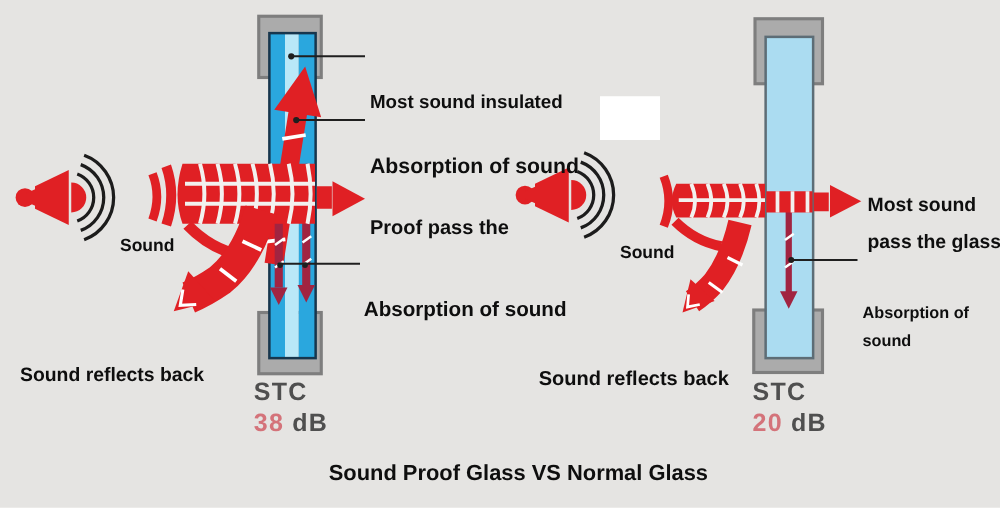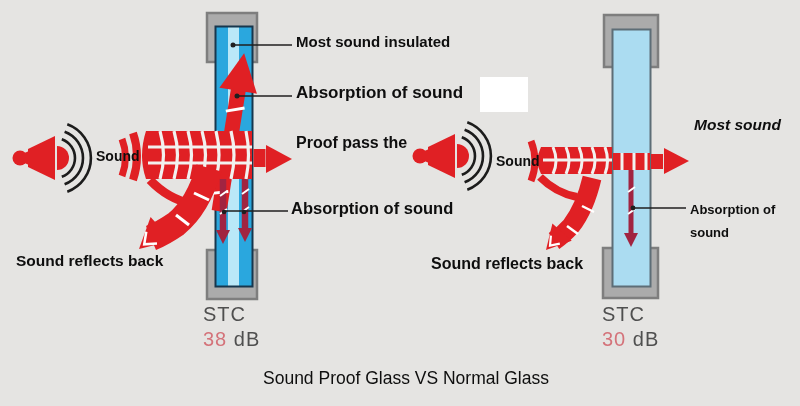--- a/index.html
+++ b/index.html
@@ -7,36 +7,36 @@
     --glass-pane-blue:#2aa7de; --glass-center:#b9e8f8; --glass-single:#abdcf1;
     --frame-fill:#ababab; --frame-border:#7e7e7e;
     --glass-outline-left:#17364d; --glass-outline-right:#5d6d76;
     --text:#0e0e0e; --stc-gray:#4f4f4f; --stc-red:#d4737a;
     --pointer:#1f1f1f; --stripe:#f2f1ef;
   }
   html,body{margin:0;padding:0;}
   body{font-family:"Liberation Sans",sans-serif;}
   .stage{position:relative;width:800px;height:406px;background:var(--background);overflow:hidden;}
   .stage svg{position:absolute;left:0;top:0;}
-  .lbl{position:absolute;font-weight:700;color:var(--text);white-space:nowrap;line-height:1.15;}
+  .lbl{position:absolute;font-weight:700;color:var(--text);white-space:nowrap;line-height:1.15;margin-top:40px;}
   .lbl-most-insulated{left:296px;top:33px;font-size:15px;}
   .lbl-absorption-top{left:296px;top:83px;font-size:17px;}
   .lbl-pass{left:296px;top:128px;font-size:16px;line-height:29px;}
   .lbl-absorption-bottom{left:291px;top:199px;font-size:16.5px;}
   .lbl-reflects-left{left:16px;top:252px;font-size:15.5px;}
   .lbl-sound-left{left:96px;top:148px;font-size:14px;}
-  .lbl-most-pass{left:694px;top:110px;font-size:15.5px;line-height:29px;font-style:italic;}
+  .lbl-most-pass{left:694px;top:110px;font-size:15.5px;line-height:29px;}
   .lbl-sound-right{left:496px;top:153px;font-size:14px;}
   .lbl-absorption-right{left:690px;top:198px;font-size:13px;line-height:23px;}
   .lbl-reflects-right{left:431px;top:255px;font-size:16px;}
-  .stc{position:absolute;font-weight:400;color:var(--stc-gray);font-size:20px;line-height:25px;letter-spacing:1px;}
+  .stc{position:absolute;font-weight:700;color:var(--stc-gray);font-size:20px;line-height:25px;letter-spacing:1px;}
   .stc-left{left:203px;top:302px;}
   .stc-right{left:602px;top:302px;}
   .stc .val{color:var(--stc-red);}
-  .title{position:absolute;left:263px;top:368px;font-size:17.5px;font-weight:400;color:var(--text);white-space:nowrap;}
+  .title{position:absolute;left:263px;top:368px;font-size:17.5px;font-weight:700;color:var(--text);white-space:nowrap;}
   .white-patch{position:absolute;left:480px;top:77px;width:48px;height:35px;background:#ffffff;}
 </style>
 </head>
 <body>
 
 <div class="stage">
 
   <svg width="800" height="406" viewBox="0 0 800 406">
 
     <g>
@@ -206,26 +206,27 @@
   <div class="lbl lbl-absorption-bottom">Absorption of sound</div>
   <div class="lbl lbl-reflects-left">Sound reflects back</div>
   <div class="lbl lbl-sound-left">Sound</div>
   <div class="stc stc-left">
     <div>STC</div>
     <div><span class="val">38</span> <span>dB</span></div>
   </div>
 
   <div class="lbl lbl-most-pass">
     <div>Most sound</div>
+    <div>pass the glass</div>
   </div>
   <div class="lbl lbl-sound-right">Sound</div>
   <div class="lbl lbl-absorption-right">
     <div>Absorption of</div>
     <div>sound</div>
   </div>
   <div class="lbl lbl-reflects-right">Sound reflects back</div>
   <div class="stc stc-right">
     <div>STC</div>
-    <div><span class="val">30</span> <span>dB</span></div>
+    <div><span class="val">20</span> <span>dB</span></div>
   </div>
 
   <div class="title">Sound Proof Glass VS Normal Glass</div>
 </div>
 
 </body></html>

